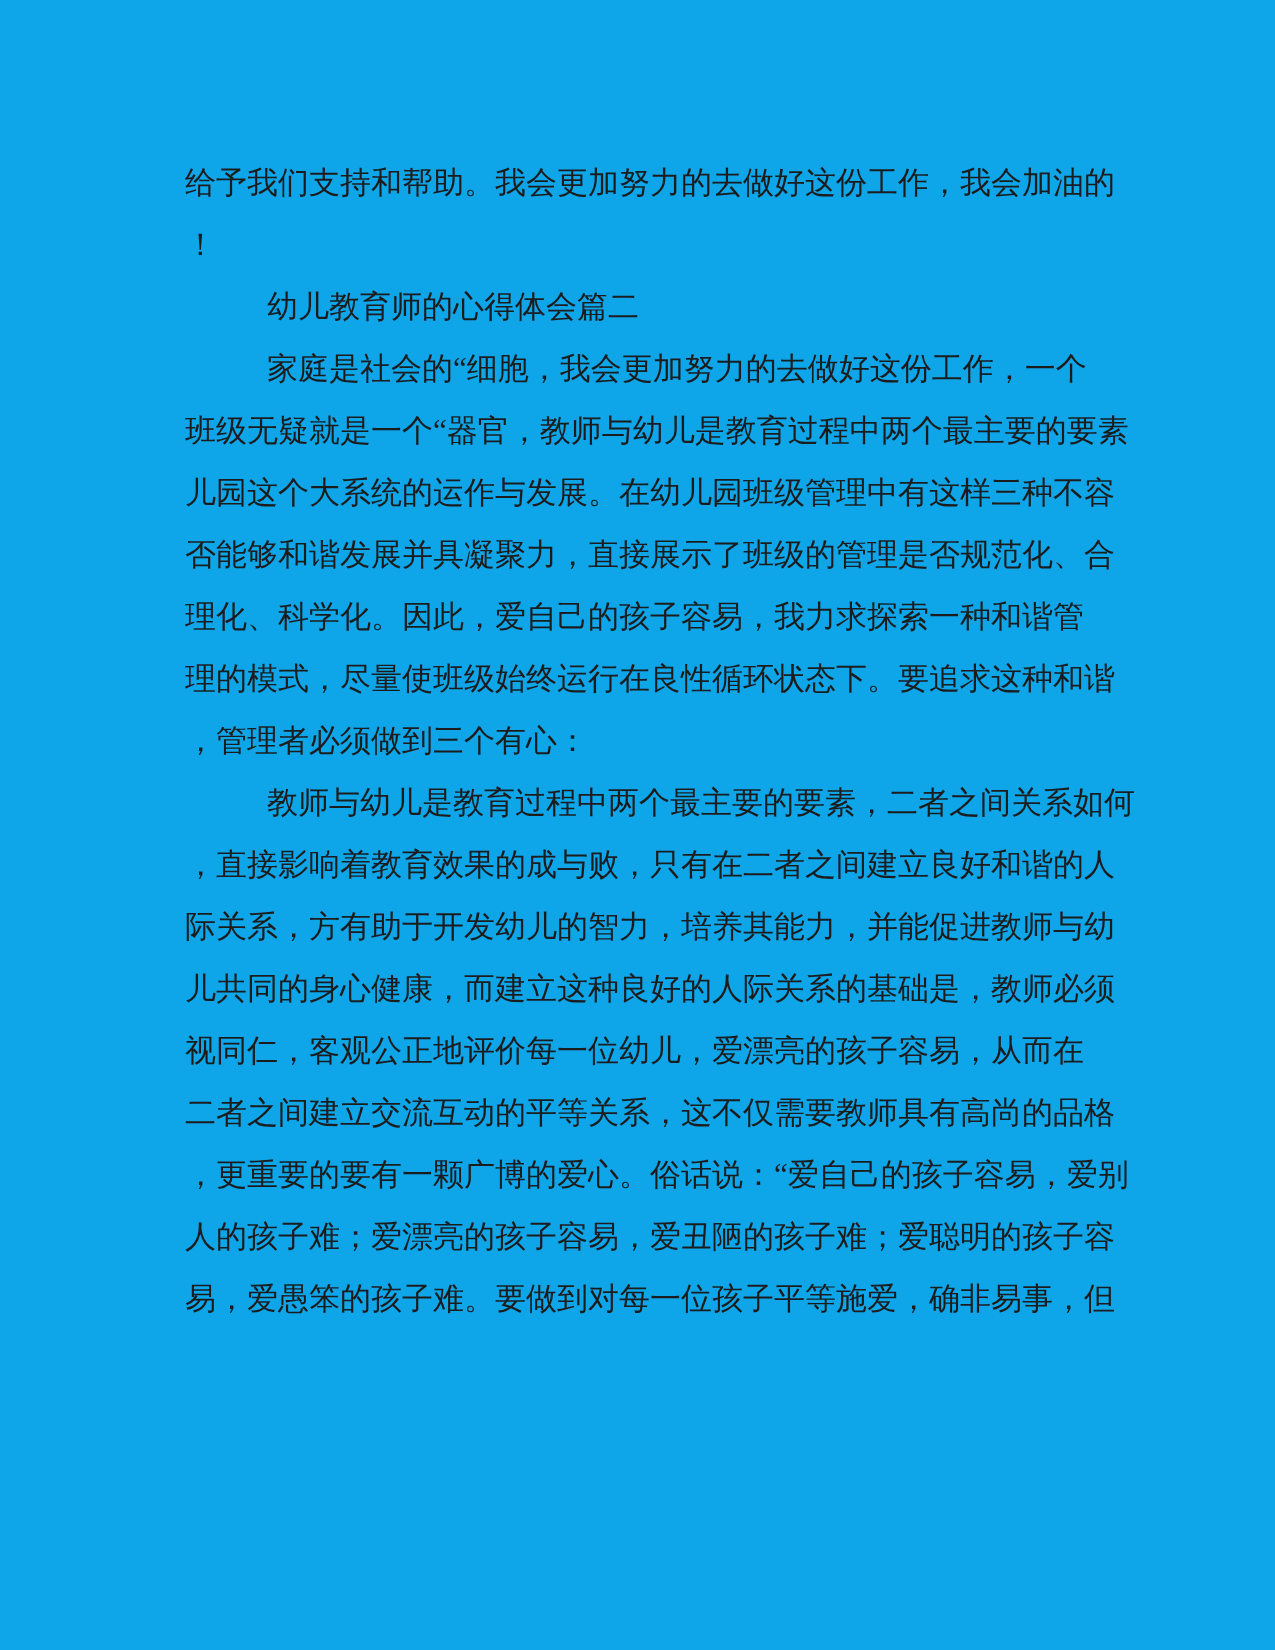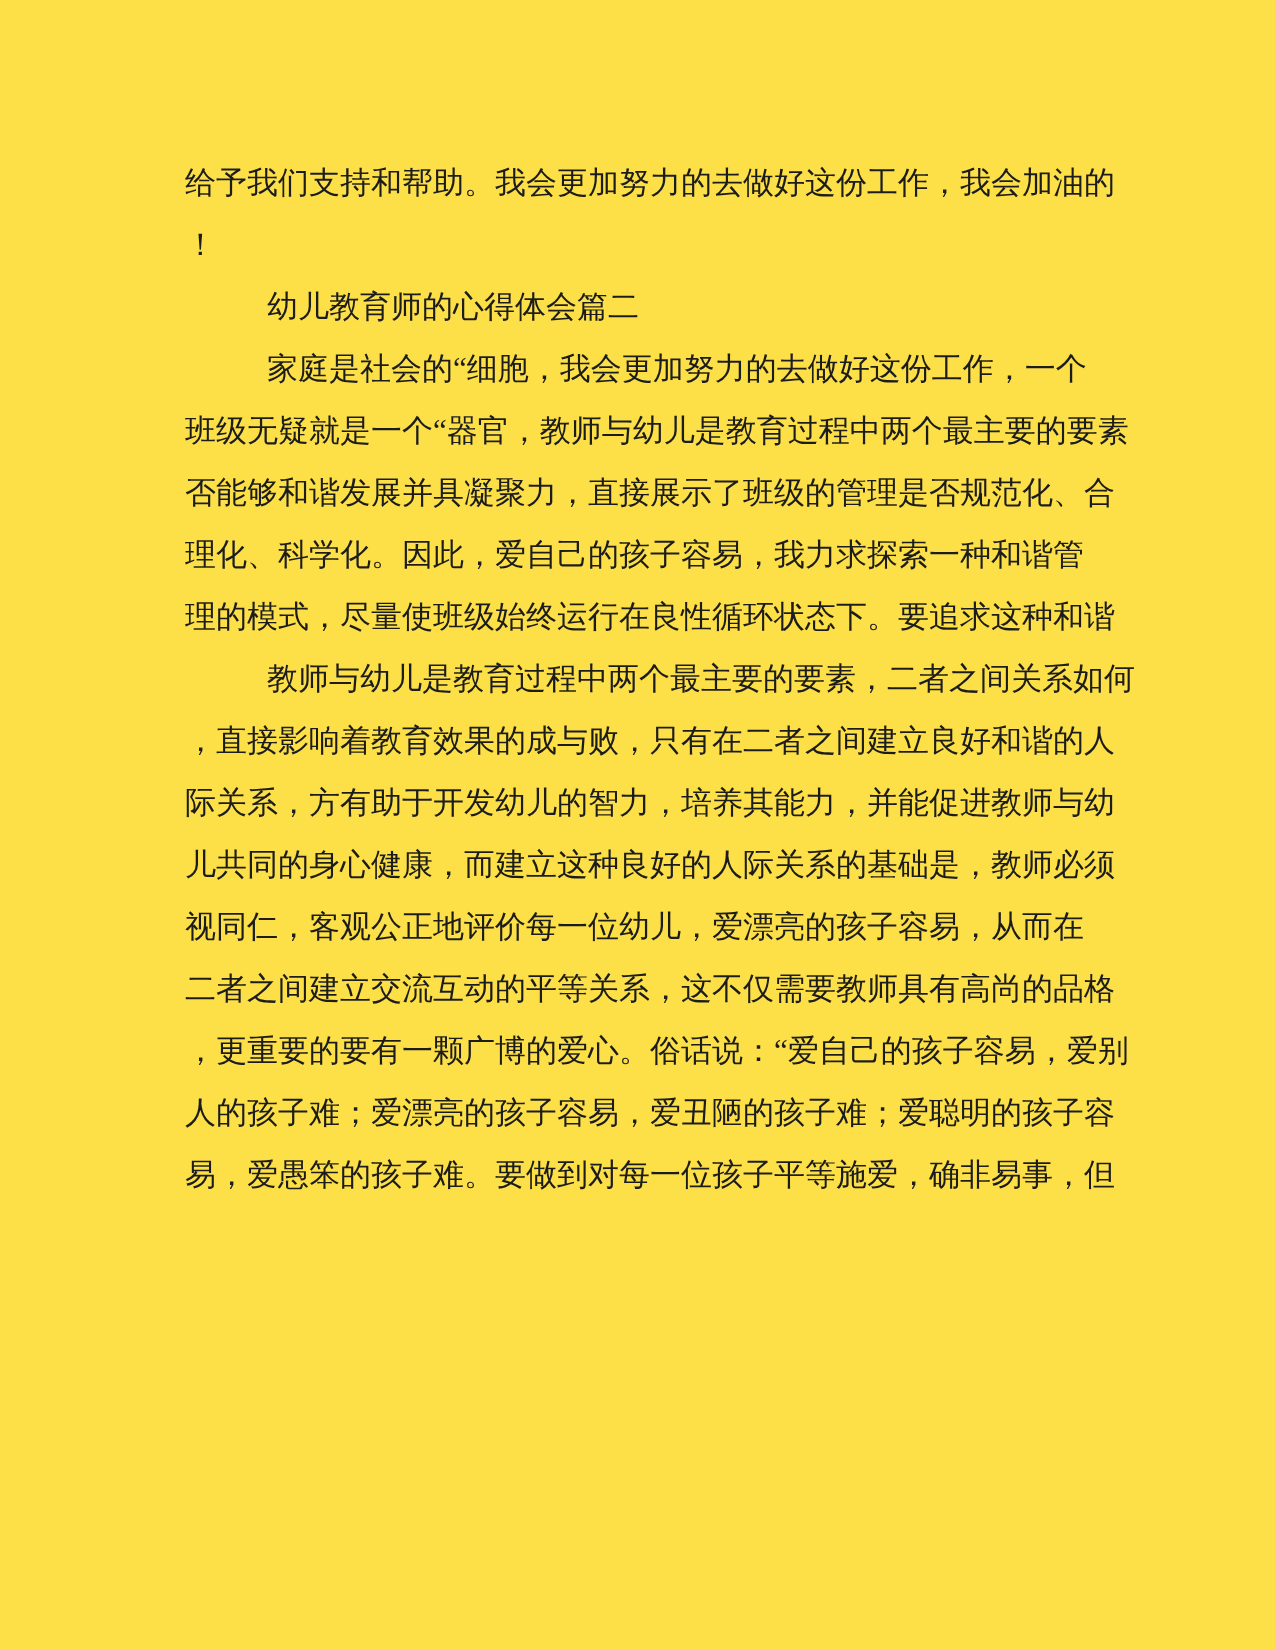--- a/index.html
+++ b/index.html
@@ -4,21 +4,21 @@
 <style>
   html, body {
     margin: 0;
     padding: 0;
     background: #ffffff;
   }
   .page {
     position: relative;
     width: 1275px;
     height: 1650px;
-    background: #fde047;
+    background: #0ea5e9;
     overflow: hidden;
   }
   .doc {
     position: absolute;
     left: 185px;
     top: 152px;
     width: 950px;
     color: #1c1c1c;
     font-family: "Liberation Serif", "DejaVu Serif", serif;
   }
@@ -37,23 +37,25 @@
 </head>
 <body>
 
 <div class="page">
   <div class="doc">
       <div class="line">给予我们支持和帮助。我会更加努力的去做好这份工作，我会加油的</div>
       <div class="line">！</div>
       <div class="line indent">幼儿教育师的心得体会篇二</div>
       <div class="line indent">家庭是社会的“细胞，我会更加努力的去做好这份工作，一个</div>
       <div class="line">班级无疑就是一个“器官，教师与幼儿是教育过程中两个最主要的要素</div>
+      <div class="line">儿园这个大系统的运作与发展。在幼儿园班级管理中有这样三种不容</div>
       <div class="line">否能够和谐发展并具凝聚力，直接展示了班级的管理是否规范化、合</div>
       <div class="line">理化、科学化。因此，爱自己的孩子容易，我力求探索一种和谐管</div>
       <div class="line">理的模式，尽量使班级始终运行在良性循环状态下。要追求这种和谐</div>
+      <div class="line">，管理者必须做到三个有心：</div>
       <div class="line indent">教师与幼儿是教育过程中两个最主要的要素，二者之间关系如何</div>
       <div class="line">，直接影响着教育效果的成与败，只有在二者之间建立良好和谐的人</div>
       <div class="line">际关系，方有助于开发幼儿的智力，培养其能力，并能促进教师与幼</div>
       <div class="line">儿共同的身心健康，而建立这种良好的人际关系的基础是，教师必须</div>
       <div class="line">视同仁，客观公正地评价每一位幼儿，爱漂亮的孩子容易，从而在</div>
       <div class="line">二者之间建立交流互动的平等关系，这不仅需要教师具有高尚的品格</div>
       <div class="line">，更重要的要有一颗广博的爱心。俗话说：“爱自己的孩子容易，爱别</div>
       <div class="line">人的孩子难；爱漂亮的孩子容易，爱丑陋的孩子难；爱聪明的孩子容</div>
       <div class="line">易，爱愚笨的孩子难。要做到对每一位孩子平等施爱，确非易事，但</div>
     </div>

